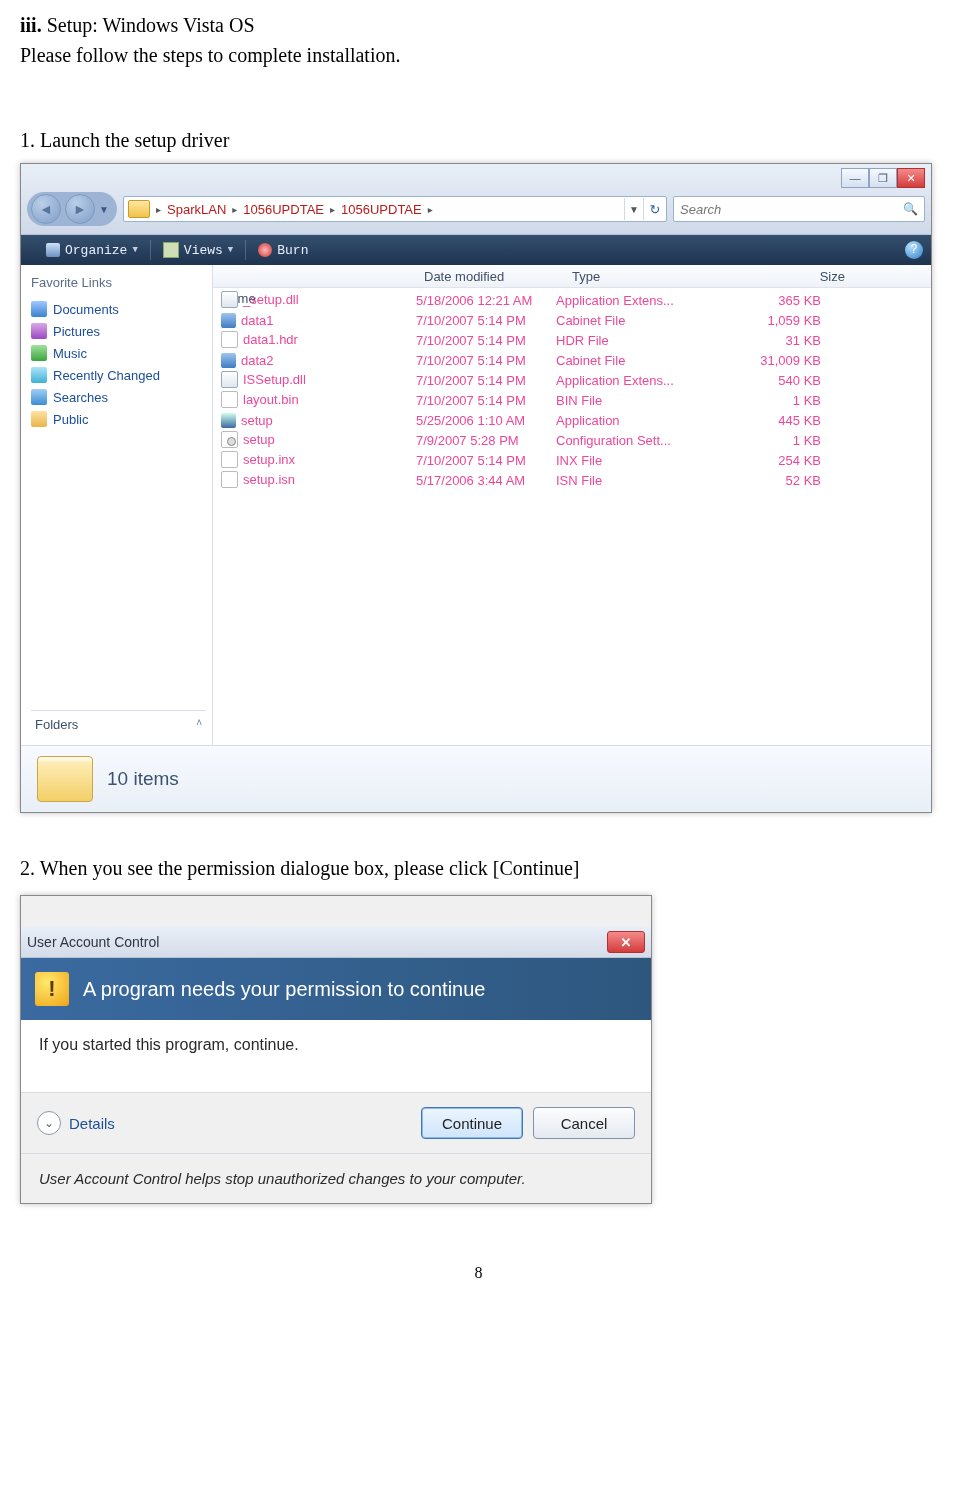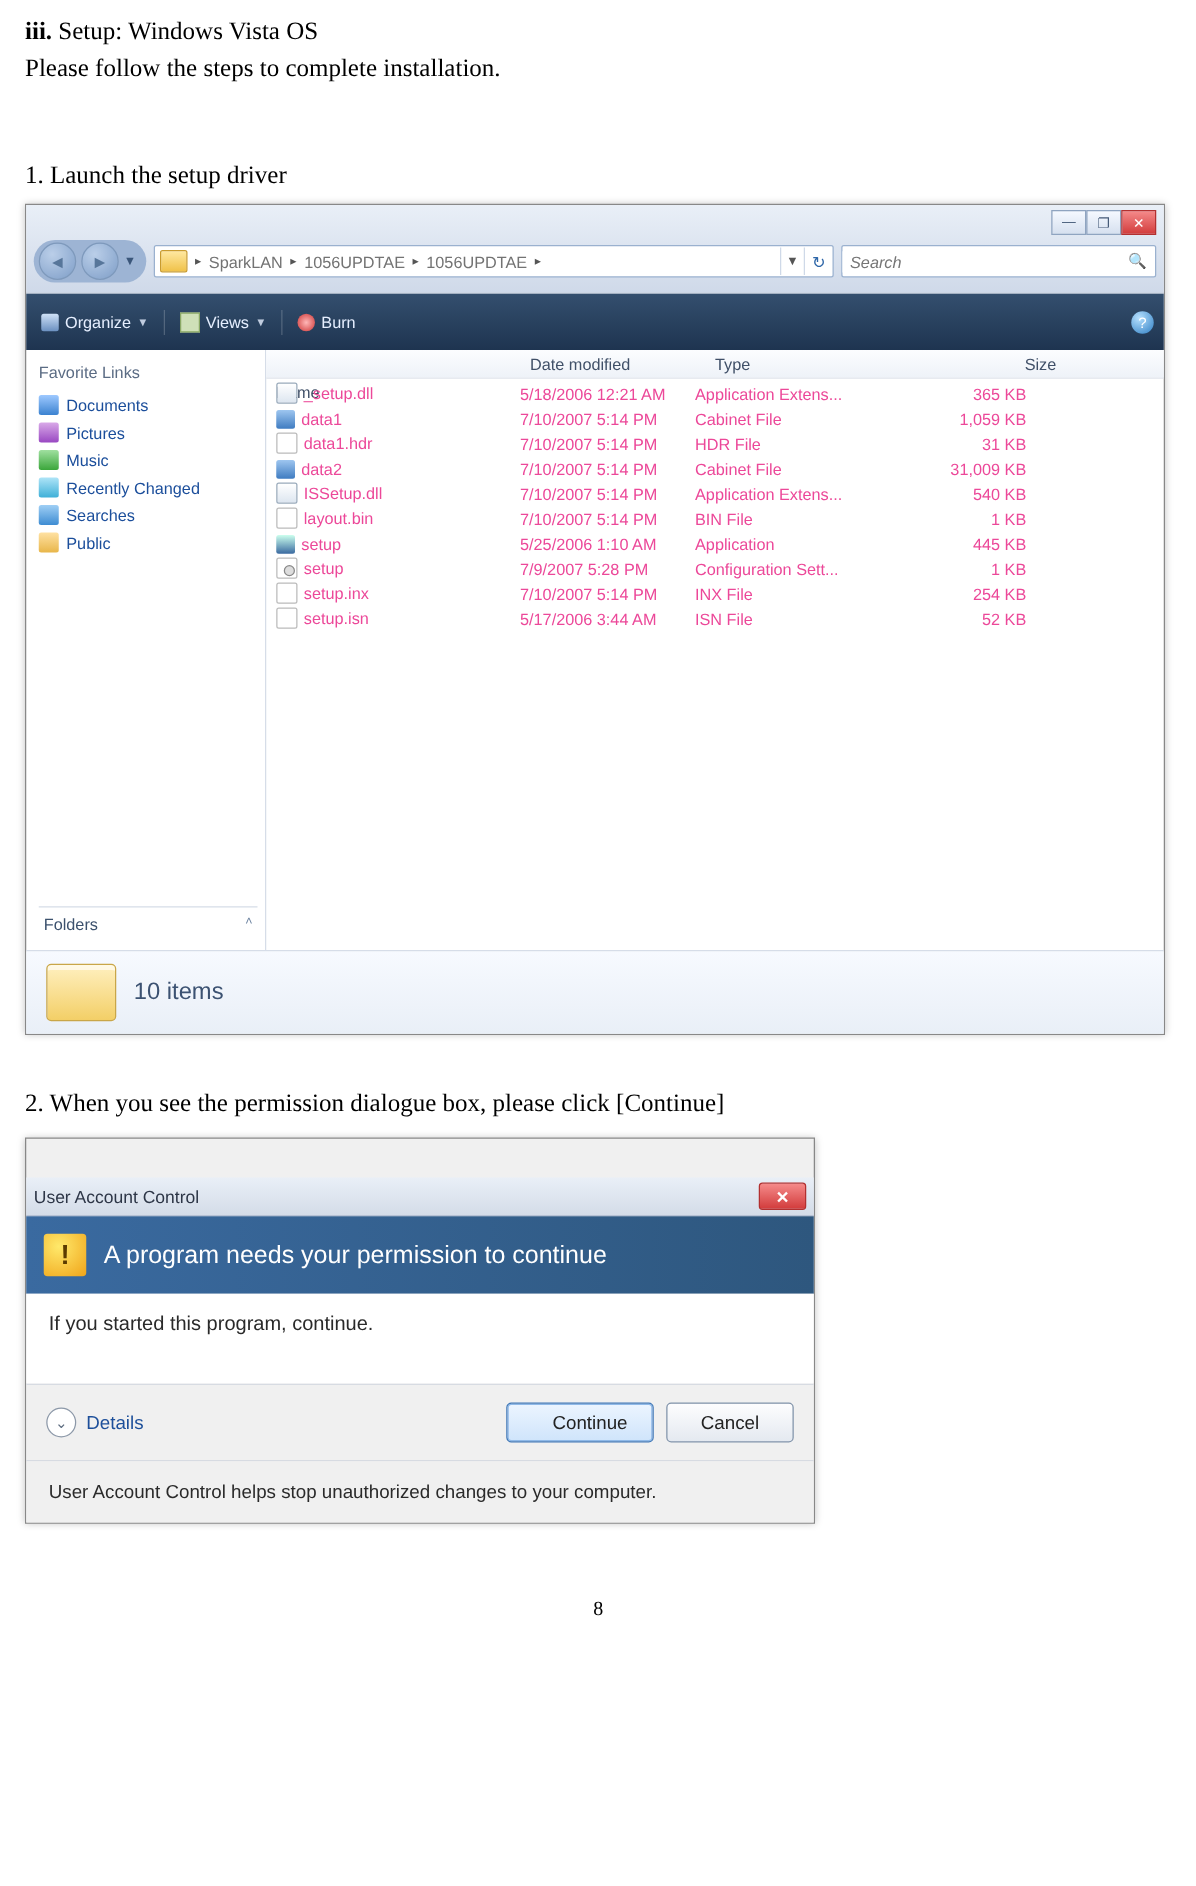--- a/index.html
+++ b/index.html
@@ -68,21 +68,21 @@
     display: flex; align-items: center;
     border: 1px solid #9ab1cf;
     background: #fff; height: 24px;
     border-radius: 2px;
   }
   .folder-icon-addr {
     width: 20px; height: 16px; margin: 0 4px;
     background: linear-gradient(#ffe8a0,#f0c24a);
     border: 1px solid #c99b2e; border-radius: 2px;
   }
-  .crumb { padding: 0 4px; color: #737373; }
+  .crumb { padding: 0 4px; color: #b91c1c; }
   .crumb-sep { color: #555; font-size: 10px; padding: 0 2px; }
   .addr-right {
     display: flex; align-items: center; margin-left: auto;
     border-left: 1px solid #cfd9e8;
   }
   .addr-drop { width: 18px; text-align: center; color: #555; font-size: 10px; }
   .refresh {
     width: 22px; height: 22px; display: flex; align-items: center;
     justify-content: center; color: #2e66a8;
     border-left: 1px solid #cfd9e8;
@@ -95,24 +95,25 @@
   .searchbox input {
     border: none; outline: none; width: 200px; font-style: italic;
     color: #888; padding-left: 6px; font-size: 13px;
   }
   .mag {
     margin-left: auto; margin-right: 6px; color: #6e86a5; font-size: 12px;
   }
 
   .toolbar {
     background: linear-gradient(#344f6e,#1e3450);
-    color: #e6efff; height: 45px;
+    color: #e6efff; height: 30px;
     display: flex; align-items: center;
-    padding: 0 4px; font-size: 13px;
+    padding: 0 17px; font-size: 13px;
     position: relative;
+    font-family: Liberation Mono, monospace;
   }
   .toolitem {
     display: flex; align-items: center; gap: 5px; padding: 0 8px;
   }
   .toolitem .arrow { font-size: 9px; opacity: 0.8; }
   .tool-sep { width: 1px; height: 20px; background: rgba(255,255,255,0.2); margin: 0 4px; }
   .help-circle {
     position: absolute; right: 8px;
     width: 18px; height: 18px; border-radius: 50%;
     background: radial-gradient(circle at 35% 30%, #b7e1ff, #2f7ec3);
@@ -262,25 +263,24 @@
     border: 1px solid #8093aa;
     border-radius: 4px;
     display: flex; align-items: center; justify-content: center;
     font-size: 15px; color: #222;
     background: linear-gradient(#fdfdfe,#e4e9f0);
   }
   .uac-btn.primary {
     border: 1px solid #3f77b7;
     box-shadow: 0 0 0 1px #8fb9e8 inset;
     background: linear-gradient(#ecf5ff,#cfe4fb);
-    padding-left: 16px;
   }
   .uac-footer {
     background: #f0f0f0; padding: 16px 18px;
-    font-size: 15px; color: #2a2a2a;
+    font-size: 15px; color: #2a2a2a; font-style: italic;
   }
 
   .page-num {
     text-align: center; margin-top: 60px; font-size: 16px;
   }
 </style>
 </head>
 <body>
 
 <div class="doc-text">

